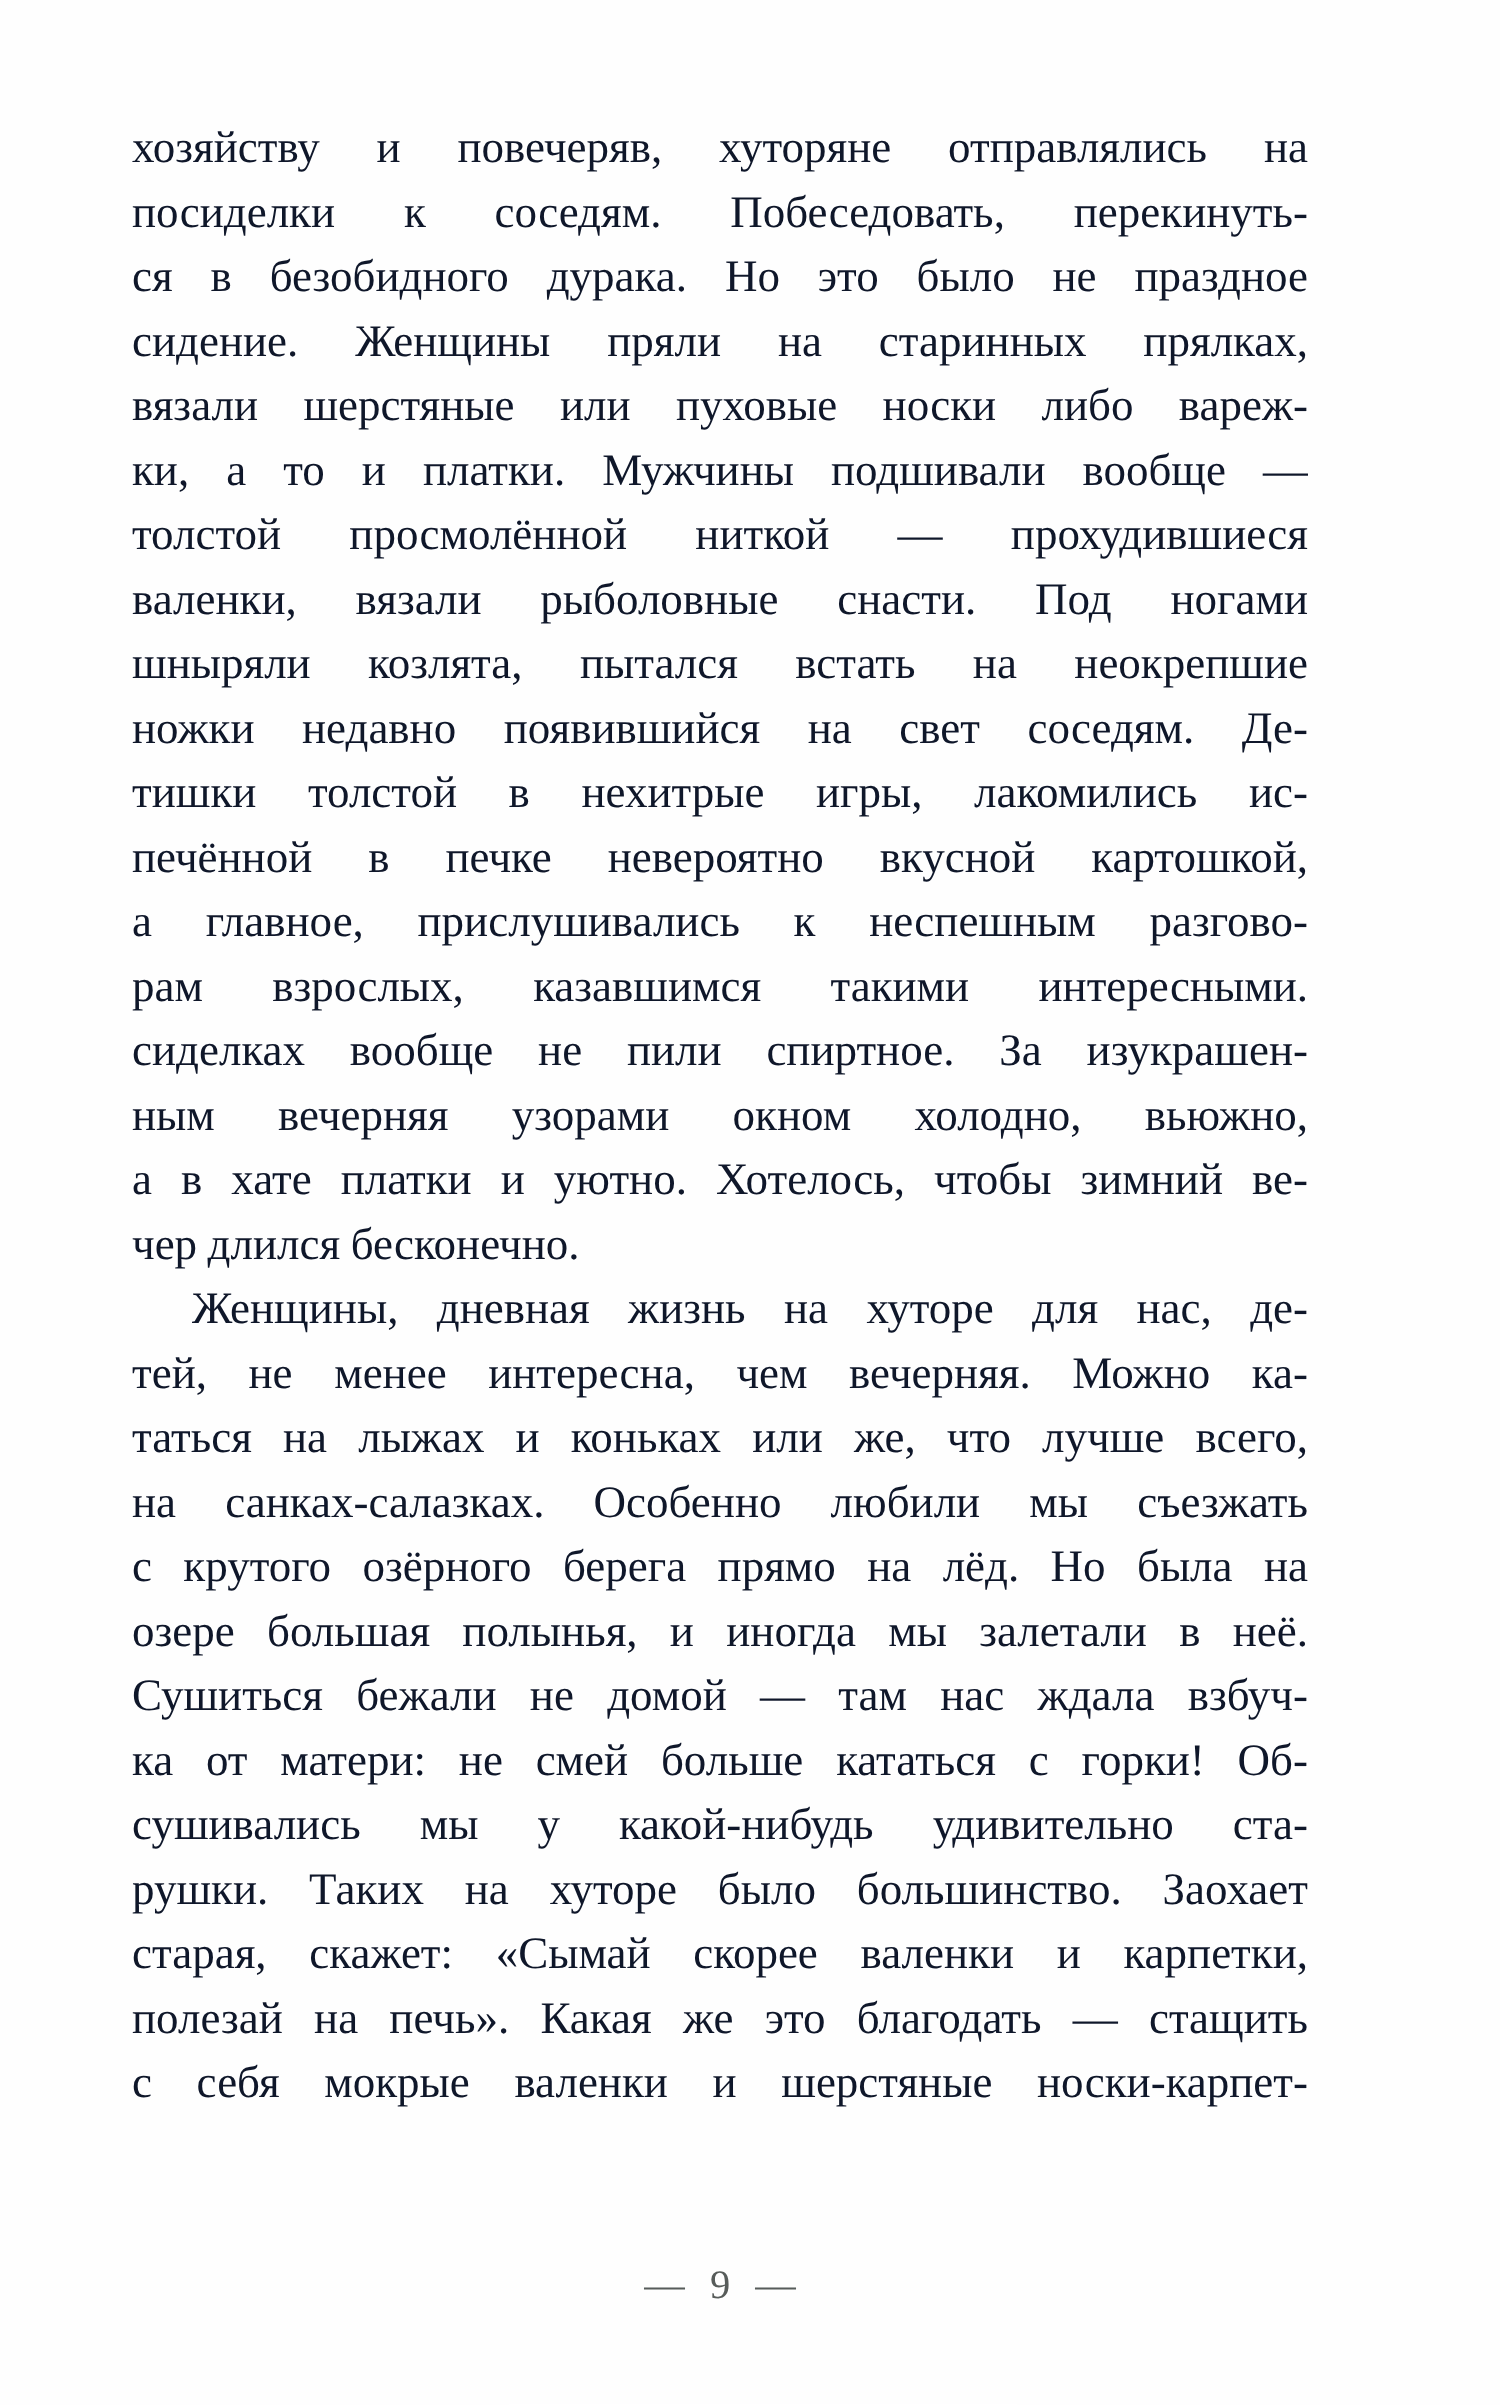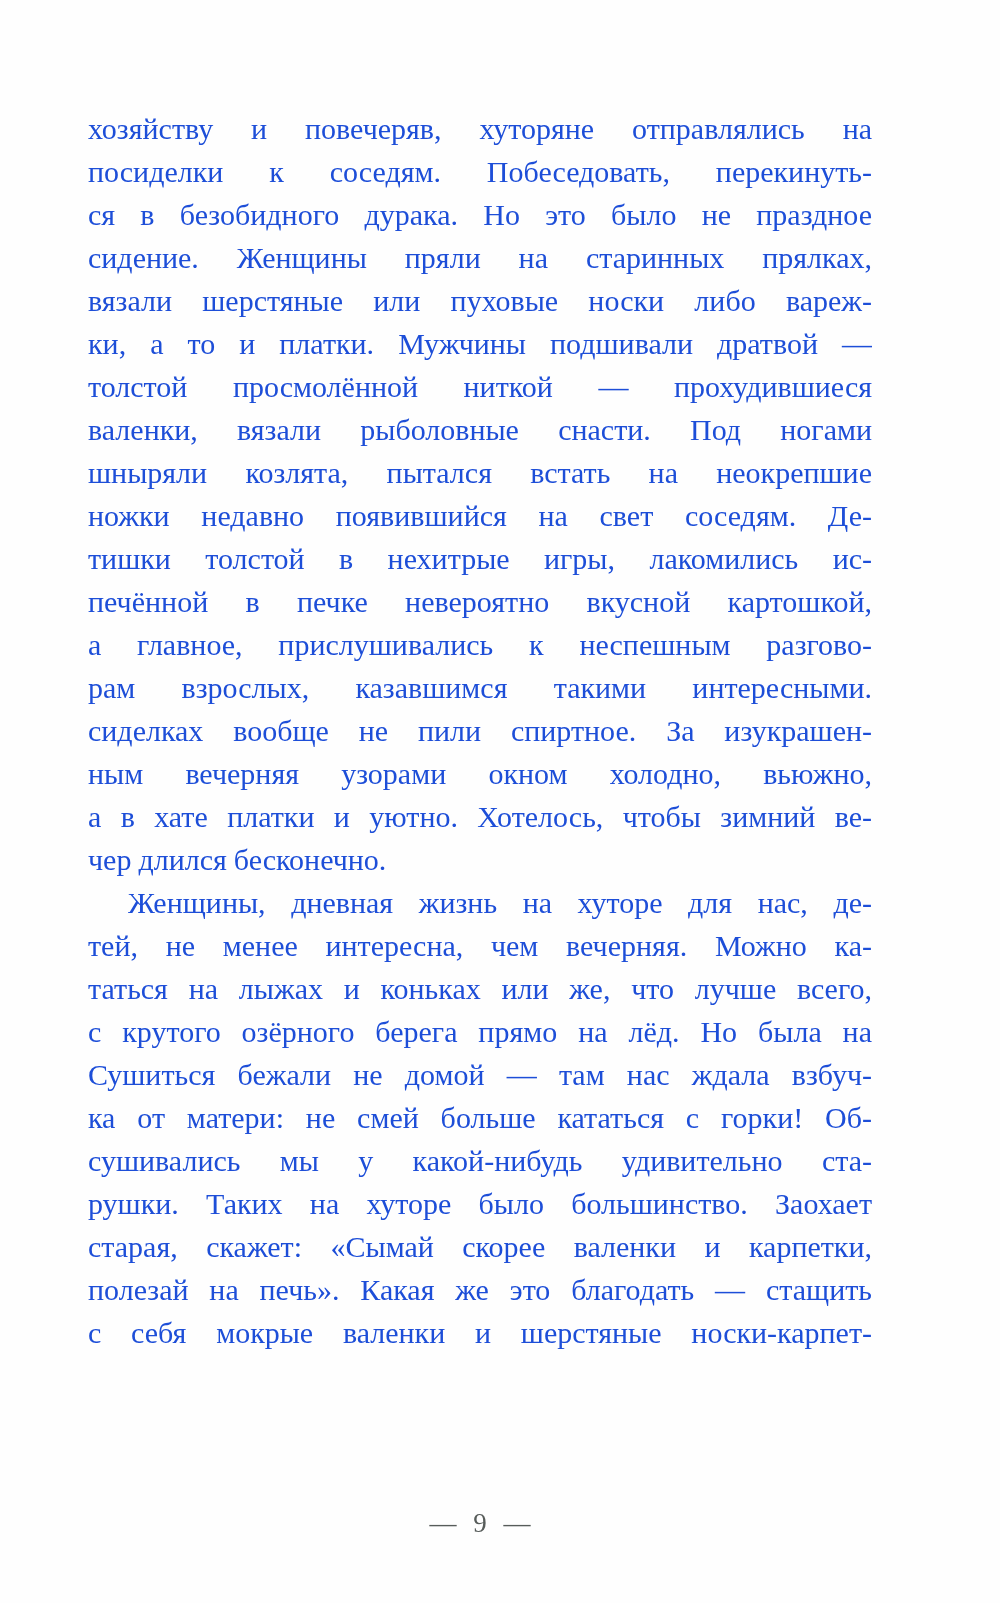--- a/index.html
+++ b/index.html
@@ -11,23 +11,23 @@
     position: relative;
     width: 1000px;
     height: 1603px;
     background: #fefefe;
     font-family: "Liberation Serif", "DejaVu Serif", serif;
     overflow: hidden;
   }
   .text-block {
     position: absolute;
     left: 88px;
-    top: 107px;
+    top: 77px;
     width: 784px;
-    color: #1d4ed8;
+    color: #0f172a;
     font-size: 30px;
     line-height: 43px;
     word-spacing: -0.5px;
   }
   .line {
     margin: 0;
     height: 43px;
     text-align: justify;
     text-align-last: justify;
     overflow: hidden;
@@ -53,37 +53,39 @@
 </head>
 <body>
 
 <div class="page">
   <main class="text-block">
     <p class="line">хозяйству и повечеряв, хуторяне отправлялись на</p>
     <p class="line">посиделки к соседям. Побеседовать, перекинуть-</p>
     <p class="line">ся в безобидного дурака. Но это было не праздное</p>
     <p class="line">сидение. Женщины пряли на старинных прялках,</p>
     <p class="line">вязали шерстяные или пуховые носки либо вареж-</p>
-    <p class="line">ки, а то и платки. Мужчины подшивали дратвой —</p>
+    <p class="line">ки, а то и платки. Мужчины подшивали вообще —</p>
     <p class="line">толстой просмолённой ниткой — прохудившиеся</p>
     <p class="line">валенки, вязали рыболовные снасти. Под ногами</p>
     <p class="line">шныряли козлята, пытался встать на неокрепшие</p>
     <p class="line">ножки недавно появившийся на свет соседям. Де-</p>
     <p class="line">тишки толстой в нехитрые игры, лакомились ис-</p>
     <p class="line">печённой в печке невероятно вкусной картошкой,</p>
     <p class="line">а главное, прислушивались к неспешным разгово-</p>
     <p class="line">рам взрослых, казавшимся такими интересными.</p>
     <p class="line">сиделках вообще не пили спиртное. За изукрашен-</p>
     <p class="line">ным вечерняя узорами окном холодно, вьюжно,</p>
     <p class="line">а в хате платки и уютно. Хотелось, чтобы зимний ве-</p>
     <p class="line para-end">чер длился бесконечно.</p>
     <p class="line indent">Женщины, дневная жизнь на хуторе для нас, де-</p>
     <p class="line">тей, не менее интересна, чем вечерняя. Можно ка-</p>
     <p class="line">таться на лыжах и коньках или же, что лучше всего,</p>
+    <p class="line">на санках-салазках. Особенно любили мы съезжать</p>
     <p class="line">с крутого озёрного берега прямо на лёд. Но была на</p>
+    <p class="line">озере большая полынья, и иногда мы залетали в неё.</p>
     <p class="line">Сушиться бежали не домой — там нас ждала взбуч-</p>
     <p class="line">ка от матери: не смей больше кататься с горки! Об-</p>
     <p class="line">сушивались мы у какой-нибудь удивительно ста-</p>
     <p class="line">рушки. Таких на хуторе было большинство. Заохает</p>
     <p class="line">старая, скажет: «Сымай скорее валенки и карпетки,</p>
     <p class="line">полезай на печь». Какая же это благодать — стащить</p>
     <p class="line">с себя мокрые валенки и шерстяные носки-карпет-</p>
   </main>
 
   <footer class="page-footer">

